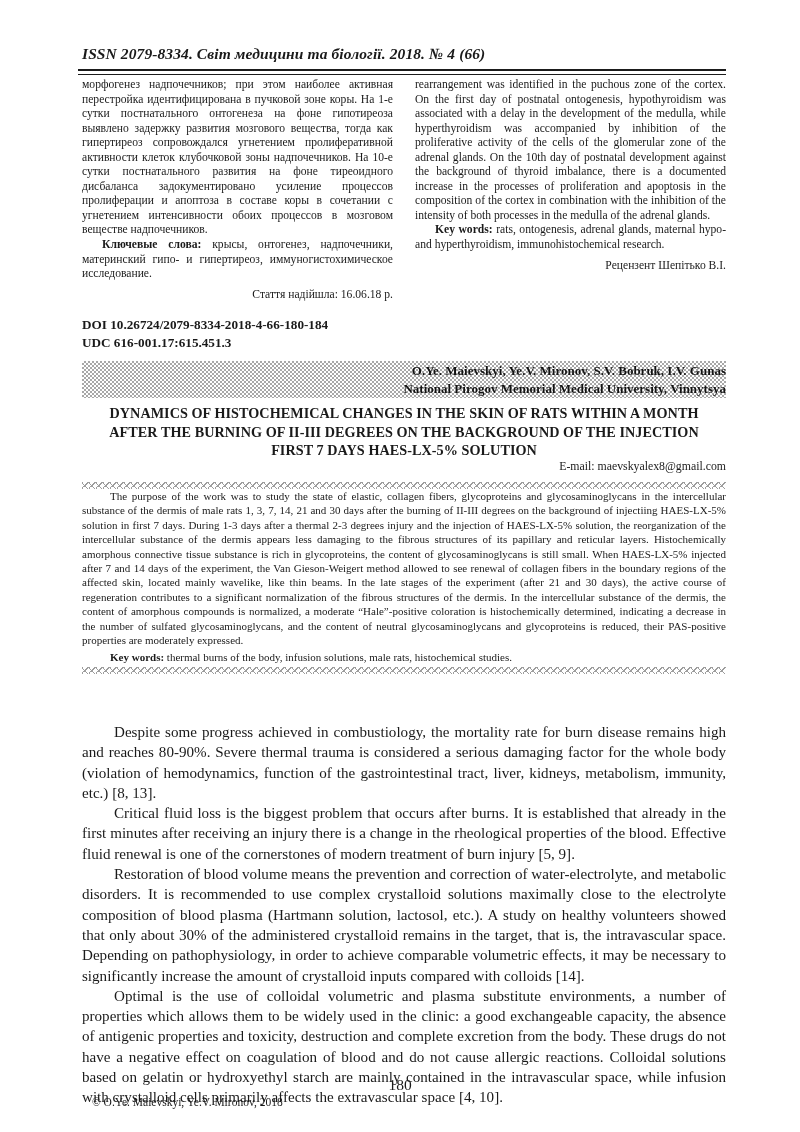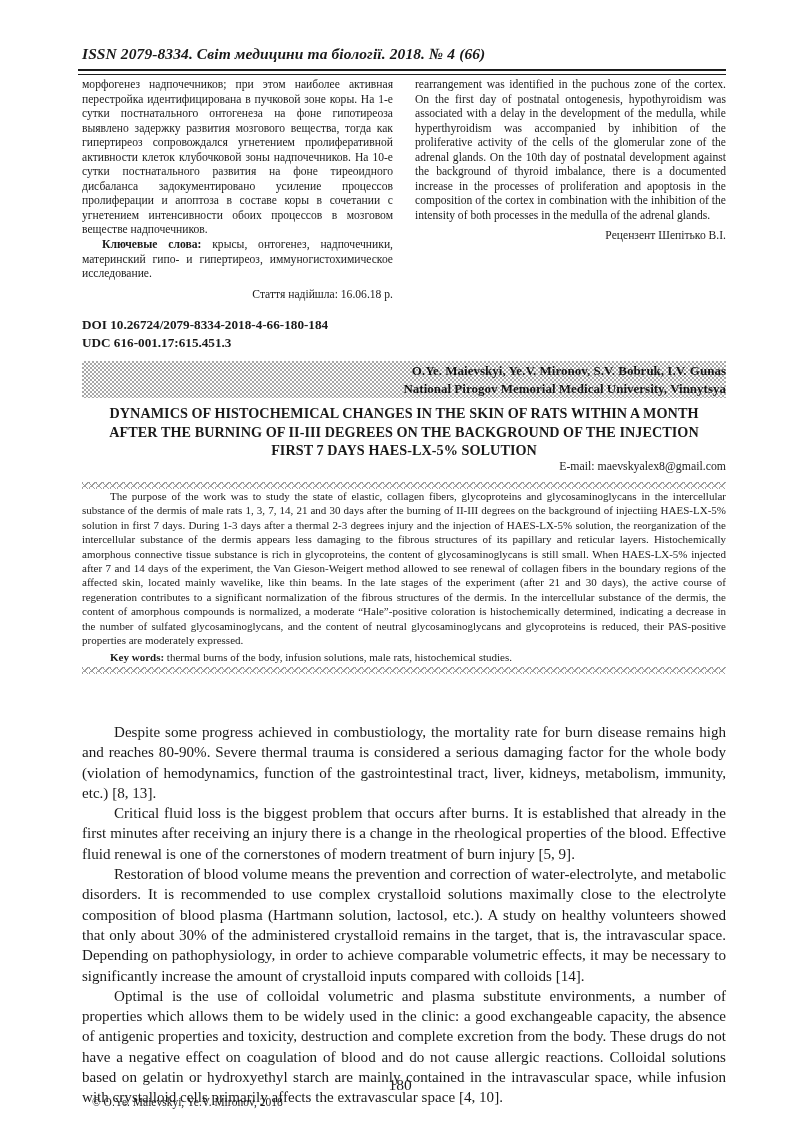--- a/index.html
+++ b/index.html
@@ -211,20 +211,21 @@
   <div class="head-rule"></div>
 
   <div class="cols">
     <div class="col">
       <p>морфогенез надпочечников; при этом наиболее активная перестройка идентифицирована в пучковой зоне коры. На 1-е сутки постнатального онтогенеза на фоне гипотиреоза выявлено задержку развития мозгового вещества, тогда как гипертиреоз сопровождался угнетением пролиферативной активности клеток клубочковой зоны надпочечников. На 10-е сутки постнатального развития на фоне тиреоидного дисбаланса задокументировано усиление процессов пролиферации и апоптоза в составе коры в сочетании с угнетением интенсивности обоих процессов в мозговом веществе надпочечников.</p>
       <p class="indent"><span class="kw-label">Ключевые слова:</span><span> крысы, онтогенез, надпочечники, материнский гипо- и гипертиреоз, иммуногистохимическое исследование.</span></p>
       <p class="right-note">Стаття надійшла: 16.06.18 р.</p>
     </div>
     <div class="col">
       <p>rearrangement was identified in the puchous zone of the cortex. On the first day of postnatal ontogenesis, hypothyroidism was associated with a delay in the development of the medulla, while hyperthyroidism was accompanied by inhibition of the proliferative activity of the cells of the glomerular zone of the adrenal glands. On the 10th day of postnatal development against the background of thyroid imbalance, there is a documented increase in the processes of proliferation and apoptosis in the composition of the cortex in combination with the inhibition of the intensity of both processes in the medulla of the adrenal glands.</p>
+      <p class="indent"><span class="kw-label">Key words:</span><span> rats, ontogenesis, adrenal glands, maternal hypo-and hyperthyroidism, immunohistochemical research.</span></p>
       <p class="right-note">Рецензент Шепітько В.І.</p>
     </div>
   </div>
 
   <div class="doi-block">
     <div>DOI 10.26724/2079-8334-2018-4-66-180-184</div>
     <div>UDC 616-001.17:615.451.3</div>
   </div>
 
   <div class="authors-banner">

